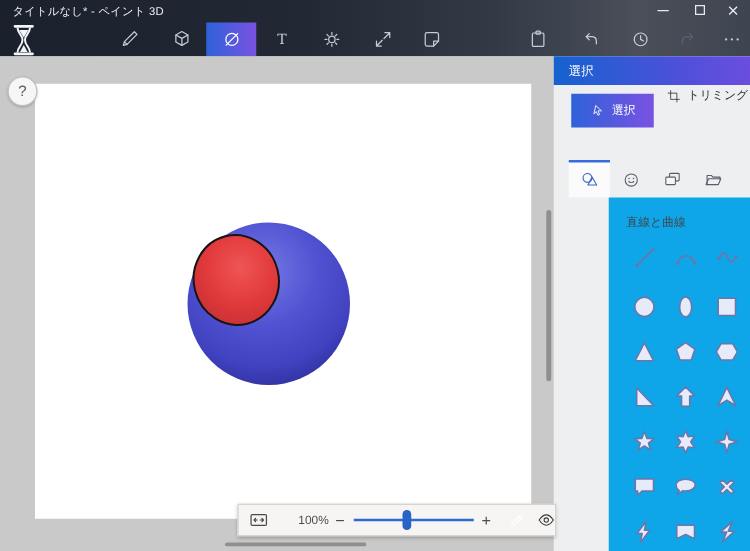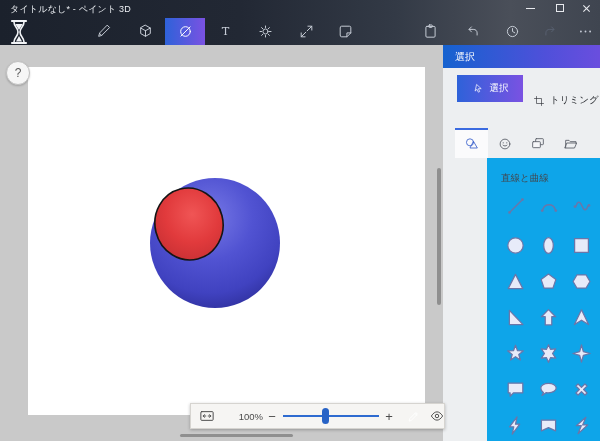--- a/index.html
+++ b/index.html
@@ -50,21 +50,21 @@
   .zb-eye svg{width:16px;height:16px;stroke:currentColor;fill:none;stroke-width:1.3;}
   
   .panel{position:absolute;left:443px;top:0;width:157px;height:396px;background:#edeff1;}
   .panel-header{position:absolute;left:0;top:0;width:100%;height:23px;
     background:linear-gradient(90deg,var(--hdr1),#4f50da 65%,var(--hdr2));
     color:#fff;font-size:10px;display:flex;align-items:center;box-sizing:border-box;padding-left:12px;}
   .sel-btn{position:absolute;left:14px;top:30px;width:66px;height:27px;border:none;cursor:pointer;
     background:linear-gradient(90deg,var(--acc1),var(--acc2));color:#fff;font-size:9.5px;
     display:flex;align-items:center;justify-content:center;gap:5px;font-family:inherit;}
   .sel-btn svg{width:13px;height:13px;stroke:#fff;fill:none;stroke-width:1.3;stroke-linejoin:round;}
-  .crop-btn{position:absolute;left:90px;top:42px;height:27px;display:flex;align-items:center;gap:5px;
+  .crop-btn{position:absolute;left:90px;top:18px;height:27px;display:flex;align-items:center;gap:5px;
     font-size:9.5px;color:#2f3237;cursor:pointer;}
   .crop-btn svg{width:12px;height:12px;stroke:#2f3237;fill:none;stroke-width:1.3;stroke-linecap:round;}
   .tabs{position:absolute;left:12px;top:83px;height:30px;display:flex;}
   .tab{width:33px;height:30px;display:flex;align-items:center;justify-content:center;color:#585d66;
     border-top:2px solid transparent;box-sizing:border-box;cursor:pointer;}
   .tab.selected{background:#fbfbfc;border-top-color:#3a6ae0;color:#3c63cc;}
   .tab svg{width:16px;height:16px;stroke:currentColor;fill:none;stroke-width:1.3;stroke-linecap:round;stroke-linejoin:round;}
   .panel-content{position:absolute;left:0;top:113px;width:157px;bottom:0;background:#0ea5e9;overflow:hidden;margin-left:44px;}
   .sec-label{margin:14px 0 0 14px;font-size:9.5px;color:#43464d;}
   .icon-row{display:flex;margin:6px 0 0 12px;}

